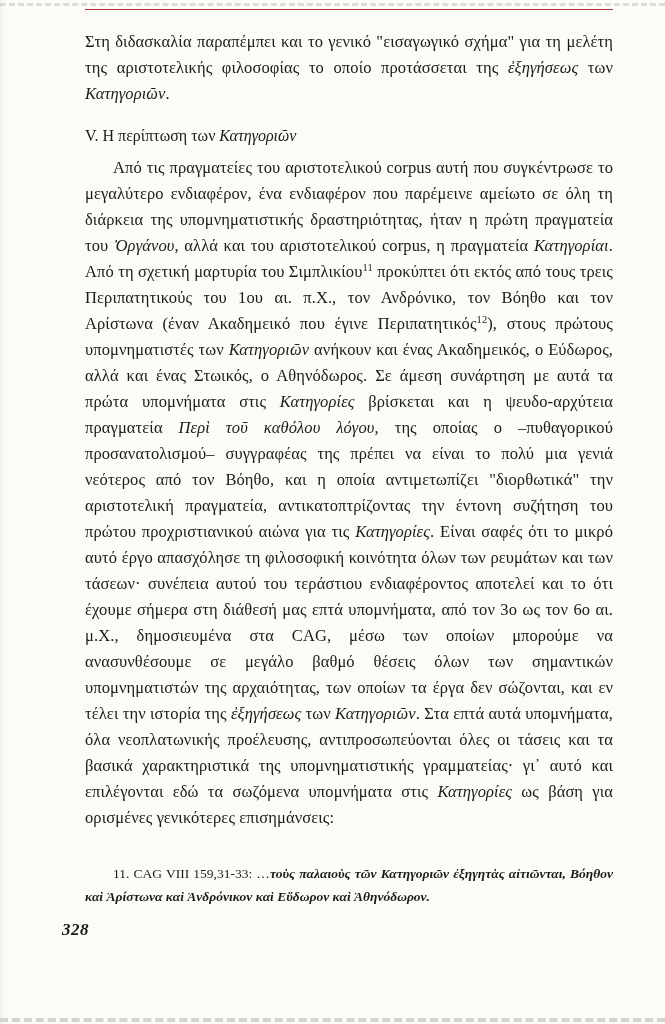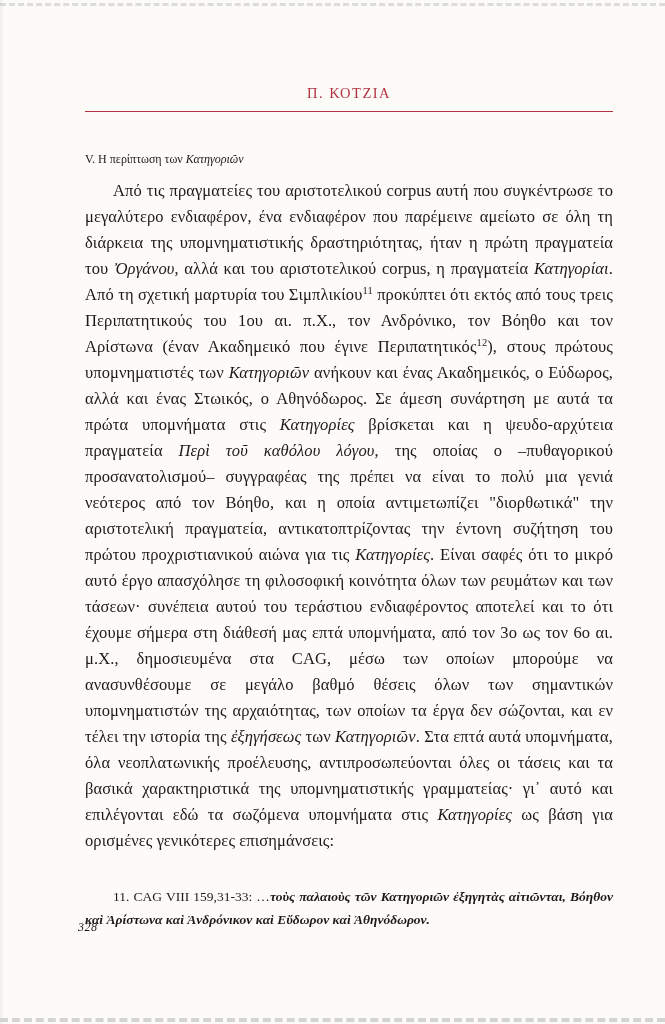--- a/index.html
+++ b/index.html
@@ -53,66 +53,66 @@
     margin-top: 9px;
   }
   .body-text {
     font-size: 16.5px;
     line-height: 26px;
     text-align: justify;
     letter-spacing: 0.1px;
   }
   .intro-paragraph { margin-top: 19px; }
   .section-heading {
-    margin-top: 34px;
-    font-size: 12px;
+    margin-top: 16px;
+    font-size: 16px;
     line-height: 26px;
   }
   .main-paragraph {
     margin-top: 6px;
     text-indent: 28px;
   }
   .footnotes {
     margin-top: 32px;
     font-size: 13.5px;
     line-height: 22.5px;
     text-align: justify;
   }
   .footnote { text-indent: 28px; }
   .page-number {
     position: absolute;
     top: 920px;
-    left: 78px;
-    font-size: 12px;
+    left: 62px;
+    font-size: 17px;
     font-style: italic;
-    font-weight: normal;
+    font-weight: bold;
     letter-spacing: 0.5px;
   }
   .seg-i { font-style: italic; }
   .seg-bi { font-style: italic; font-weight: bold; }
   sup {
     font-size: 10.5px;
     line-height: 0;
     vertical-align: baseline;
     position: relative;
     top: -6px;
   }
 </style>
 </head>
 <body>
 
 <div class="scan-edge top"></div>
 <div class="scan-edge-left"></div>
 
 <div class="page-body">
 
-  <div class="running-header">Π. ΚΟΤΖΙΑ</div>
 
   <hr class="header-rule">
 
+  <p class="body-text intro-paragraph"><span>Στη διδασκαλία παραπέμπει και το γενικό "εισαγωγικό σχήμα" για τη μελέτη της αριστοτελικής φιλοσοφίας το οποίο προτάσσεται της </span><span class="seg-i">ἐξηγήσεως</span><span> των </span><span class="seg-i">Κατηγοριῶν</span><span>.</span></p>
 
   <p class="section-heading"><span>V. Η περίπτωση των </span><span class="seg-i">Κατηγοριῶν</span></p>
 
   <p class="body-text main-paragraph"><span>Από τις πραγματείες του αριστοτελικού corpus αυτή που συγκέντρωσε το μεγαλύτερο ενδιαφέρον, ένα ενδιαφέρον που παρέμεινε αμείωτο σε όλη τη διάρκεια της υπομνηματιστικής δραστηριότητας, ήταν η πρώτη πραγματεία του </span><span class="seg-i">Ὀργάνου</span><span>, αλλά και του αριστοτελικού corpus, η πραγματεία </span><span class="seg-i">Κατηγορίαι</span><span>. Από τη σχετική μαρτυρία του Σιμπλικίου</span><sup>11</sup><span> προκύπτει ότι εκτός από τους τρεις Περιπατητικούς του 1ου αι. π.Χ., τον Ανδρόνικο, τον Βόηθο και τον Αρίστωνα (έναν Ακαδημεικό που έγινε Περιπατητικός</span><sup>12</sup><span>), στους πρώτους υπομνηματιστές των </span><span class="seg-i">Κατηγοριῶν</span><span> ανήκουν και ένας Ακαδημεικός, ο Εύδωρος, αλλά και ένας Στωικός, ο Αθηνόδωρος. Σε άμεση συνάρτηση με αυτά τα πρώτα υπομνήματα στις </span><span class="seg-i">Κατηγορίες</span><span> βρίσκεται και η ψευδο-αρχύτεια πραγματεία </span><span class="seg-i">Περὶ τοῦ καθόλου λόγου</span><span>, της οποίας ο –πυθαγορικού προσανατολισμού– συγγραφέας της πρέπει να είναι το πολύ μια γενιά νεότερος από τον Βόηθο, και η οποία αντιμετωπίζει "διορθωτικά" την αριστοτελική πραγματεία, αντικατοπτρίζοντας την έντονη συζήτηση του πρώτου προχριστιανικού αιώνα για τις </span><span class="seg-i">Κατηγορίες</span><span>. Είναι σαφές ότι το μικρό αυτό έργο απασχόλησε τη φιλοσοφική κοινότητα όλων των ρευμάτων και των τάσεων· συνέπεια αυτού του τεράστιου ενδιαφέροντος αποτελεί και το ότι έχουμε σήμερα στη διάθεσή μας επτά υπομνήματα, από τον 3ο ως τον 6ο αι. μ.Χ., δημοσιευμένα στα CAG, μέσω των οποίων μπορούμε να ανασυνθέσουμε σε μεγάλο βαθμό θέσεις όλων των σημαντικών υπομνηματιστών της αρχαιότητας, των οποίων τα έργα δεν σώζονται, και εν τέλει την ιστορία της </span><span class="seg-i">ἐξηγήσεως</span><span> των </span><span class="seg-i">Κατηγοριῶν</span><span>. Στα επτά αυτά υπομνήματα, όλα νεοπλατωνικής προέλευσης, αντιπροσωπεύονται όλες οι τάσεις και τα βασικά χαρακτηριστικά της υπομνηματιστικής γραμματείας· γι᾽ αυτό και επιλέγονται εδώ τα σωζόμενα υπομνήματα στις </span><span class="seg-i">Κατηγορίες</span><span> ως βάση για ορισμένες γενικότερες επισημάνσεις:</span></p>
 
   <div class="footnotes">
     <p class="footnote"><span>11. CAG VIII 159,31-33: …</span><span class="seg-bi">τοὺς παλαιοὺς τῶν Κατηγοριῶν ἐξηγητὰς αἰτιῶνται, Βόηθον καὶ Ἀρίστωνα καὶ Ἀνδρόνικον καὶ Εὔδωρον καὶ Ἀθηνόδωρον.</span></p>
 
   </div>
 

